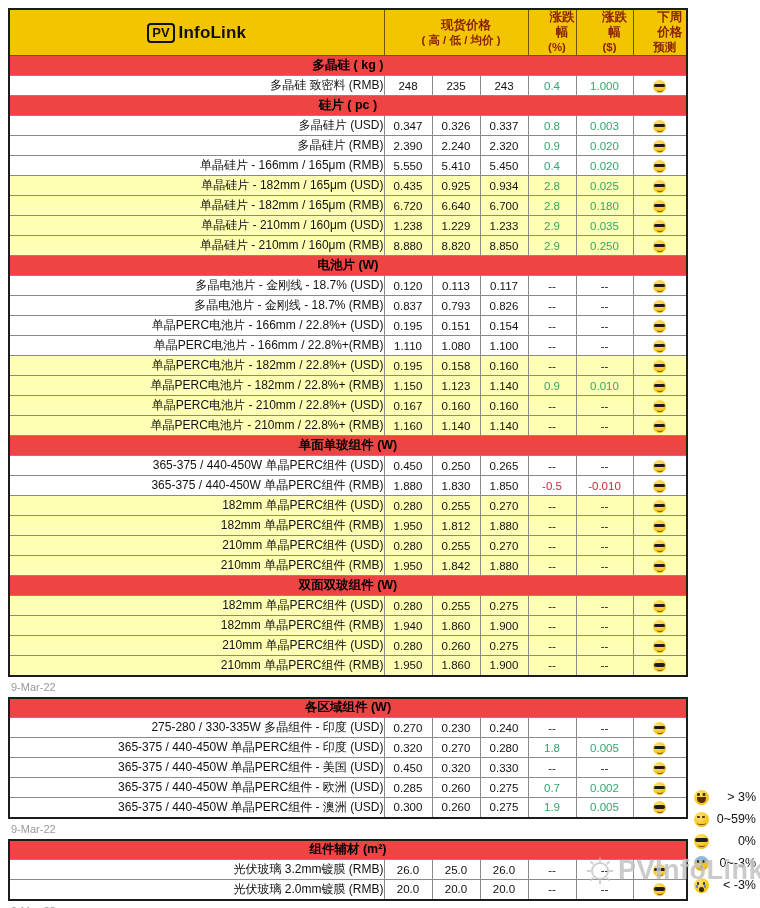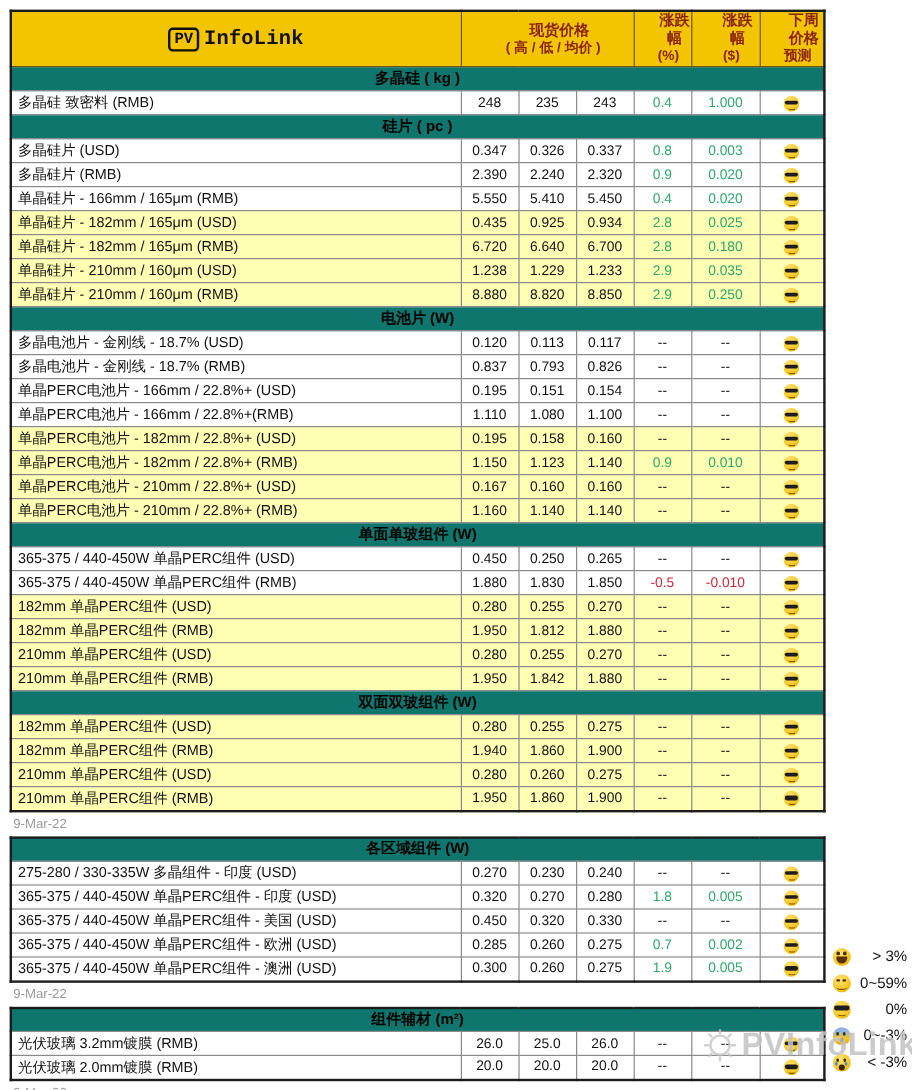--- a/index.html
+++ b/index.html
@@ -12,26 +12,26 @@
   col.c-high, col.c-low, col.c-avg, col.c-pct { width: 48px; }
   col.c-usd { width: 57px; }
   col.c-emo { width: 54px; }
 
   td, th { border: 1px solid #8a8a8a; font-size: 12px; height: 20px; padding: 0; color: #111; }
 
   
   thead td { background: #F2C500; color: #8B2500; font-weight: bold; text-align: center; height: 38px; border-color:#6b5500; }
   .hdr-main { font-size: 12.5px; line-height: 15px; padding-left: 20px; }
   .hdr-sub  { font-size: 11.5px; line-height: 15px; margin-left: 10px; }
-  .logo-cell { text-align: center; vertical-align: middle; font-family: Liberation Mono, monospace; }
+  .logo-cell { text-align: center; vertical-align: middle; }
   .pv-box { display: inline-block; border: 2px solid #111; border-radius: 4px; padding: 0 3px; font-weight: bold; font-size: 13px; color: #111; line-height: 16px; margin-right: 4px; vertical-align: middle; }
   .logo-text { font-size: 17px; font-weight: bold; color: #111; vertical-align: middle; letter-spacing: 0.2px; }
 
-  td.section { background: #0f766e; font-weight: bold; text-align: center; font-size: 12.5px; color:#000; }
-  td.name { text-align: left; padding-left: 5px; white-space: nowrap; overflow: hidden; }
+  td.section { background: #ef4444; font-weight: bold; text-align: center; font-size: 12.5px; color:#000; }
+  td.name { text-align: right; padding-left: 5px; white-space: nowrap; overflow: hidden; }
   td.num, td.chg { text-align: center; font-size: 11.5px; }
   td.chg.pos { color: #2FA76B; }
   td.chg.neg { color: #CC2936; }
   td.emoCell { text-align: center; }
   tr.hl td { background: #FFFFB3; }
 
   .date { width: 678px; height: 20px; line-height: 20px; font-size: 11px; color: #9a9a9a; padding-left: 3px; }
 
   
   .emo { display: inline-block; width: 13px; height: 13px; border-radius: 50%;

